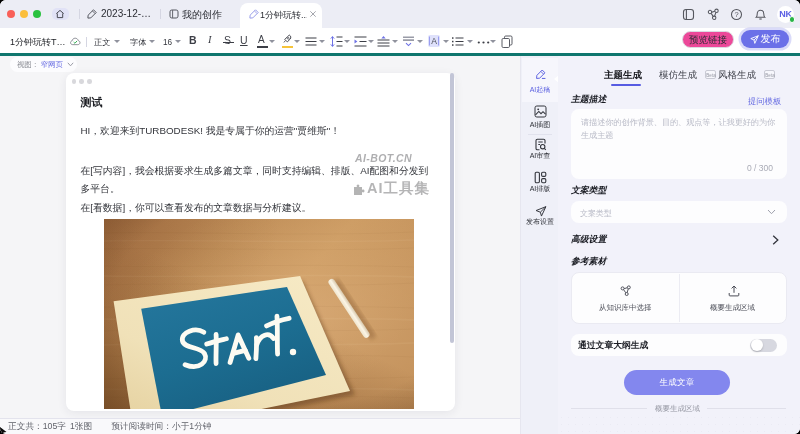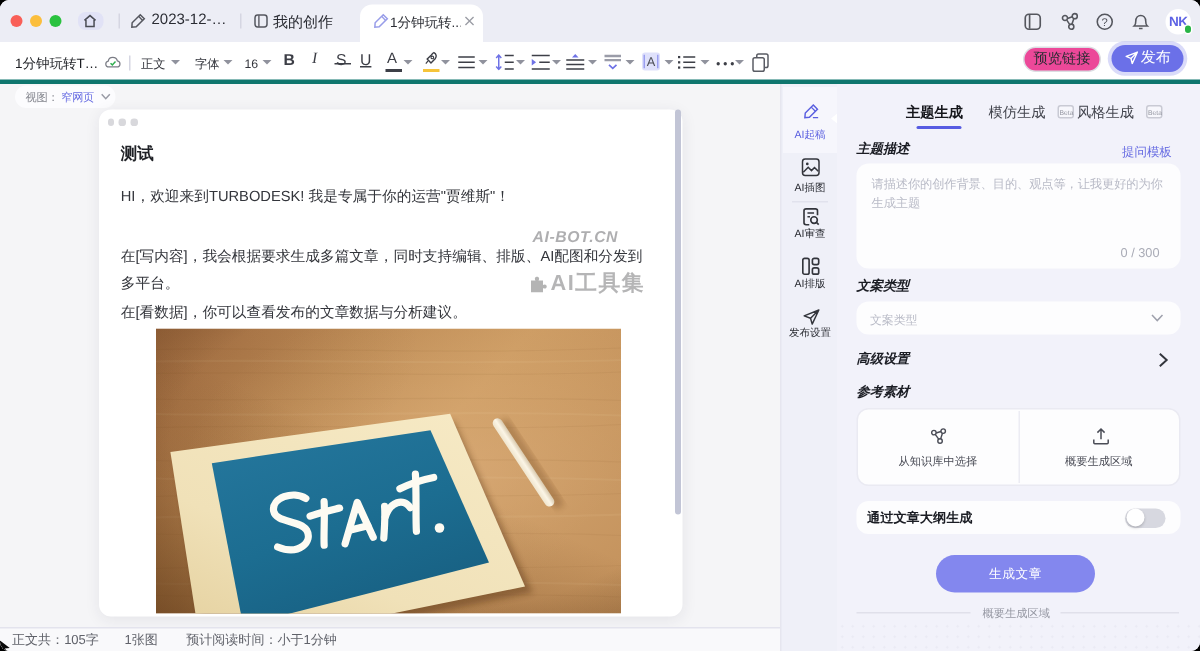--- a/index.html
+++ b/index.html
@@ -425,18 +425,18 @@
       </div>
     </div>
 
     <div class="genbtn">生成文章</div>
     <div class="abs nw" style="left:97px; top:348px; font-size:7.5px; color:#9597a2;">概要生成区域</div>
     <div class="abs" style="left:13px; top:352px; width:76px; height:1px; background:#e0e0ea;"></div>
     <div class="abs" style="left:149px; top:352px; width:79px; height:1px; background:#e0e0ea;"></div>
     <div class="abs" style="left:0; top:358px; width:242px; height:20px; background-image:radial-gradient(circle, #ebebf4 0.7px, rgba(0,0,0,0) 0.8px); background-size:7px 7px;"></div>
   </div>
 
-  <div class="statusbar nw"><span style="margin-left:8px;">正文共：105字</span><span style="margin-left:17px;">1张图</span><span style="margin-left:19px;">预计阅读时间：小于1分钟</span></div>
+  <div class="statusbar nw"><span style="margin-left:8px;">正文共：105字</span><span style="margin-left:4px;">1张图</span><span style="margin-left:19px;">预计阅读时间：小于1分钟</span></div>
   <svg class="abs" style="left:0; top:427px; z-index:9;" width="8" height="7" viewBox="0 0 8 7">
       <path d="M0 0 L6.5 5 L3.2 5.4 L4.6 7 L0 7 Z" fill="#0a0a0a"></path>
     </svg>
 
 </div>
 
 </body></html>

